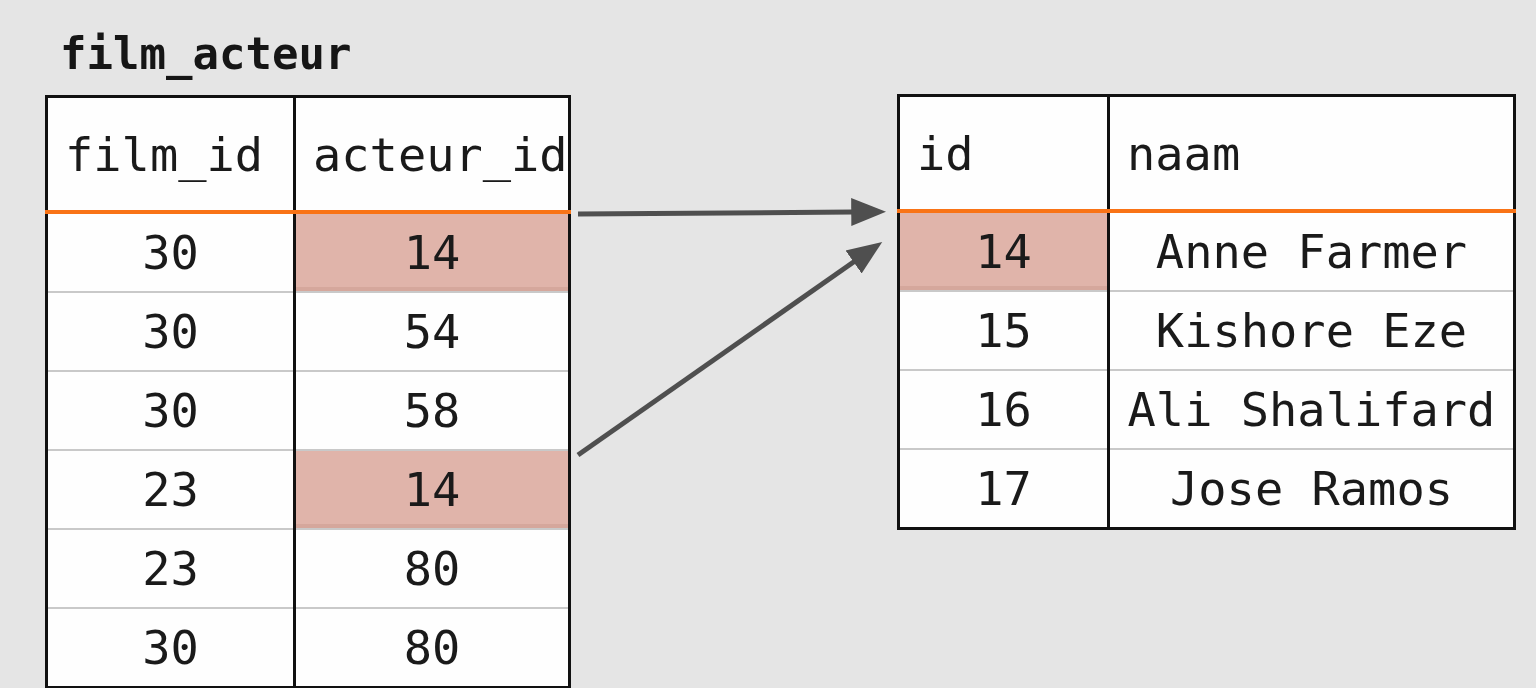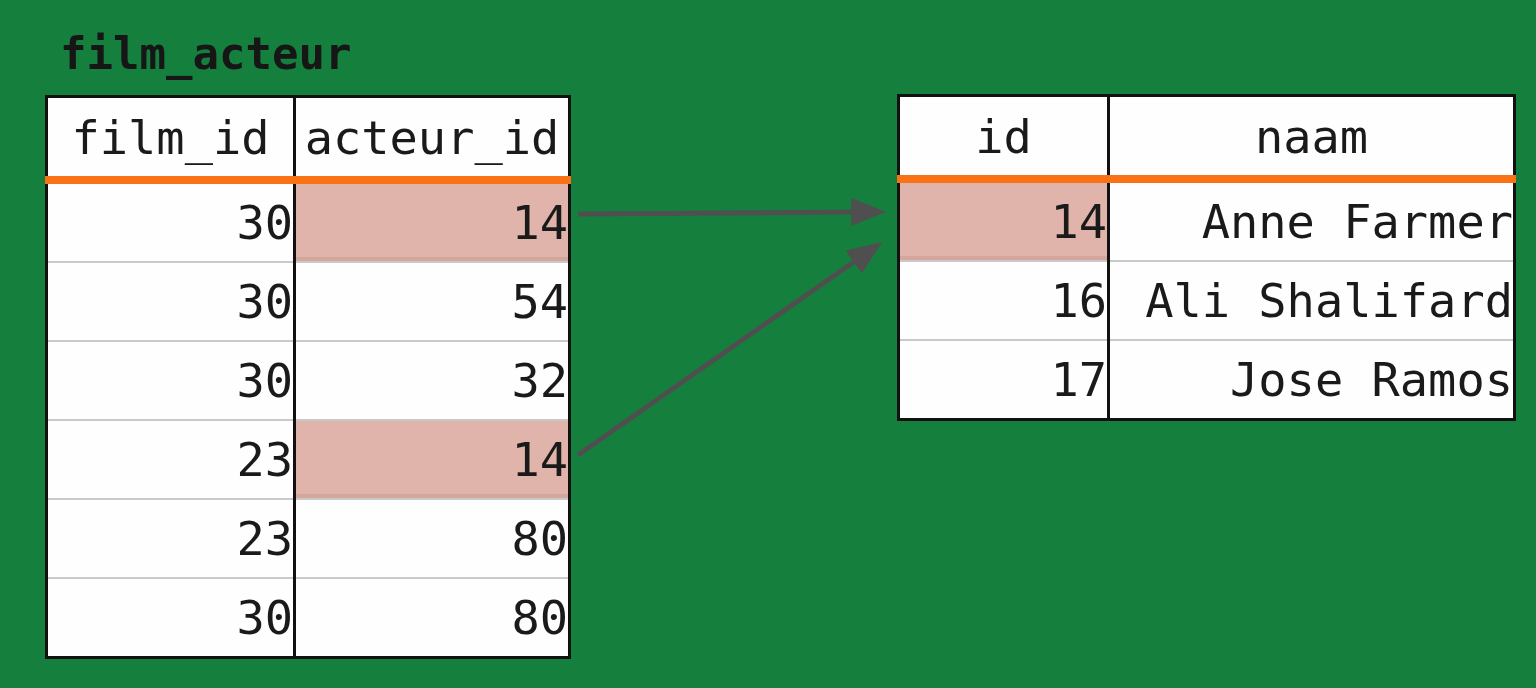--- a/index.html
+++ b/index.html
@@ -5,21 +5,21 @@
   html, body {
     margin: 0;
     padding: 0;
     background: #fdfdfd;
     font-family: "DejaVu Sans Mono", "Liberation Mono", monospace;
   }
   .canvas {
     position: relative;
     width: 1536px;
     height: 688px;
-    background: #15803d;
+    background: #e5e5e5;
     overflow: hidden;
   }
   .table-title {
     position: absolute;
     font-weight: bold;
     font-size: 44px;
     line-height: 48px;
     color: #161616;
     letter-spacing: 0px;
     white-space: nowrap;
@@ -38,28 +38,28 @@
   #left-table  { left: 45px;  top: 95px; width: 523px; }
   #right-table { left: 897px; top: 94px; width: 616px; }
 
   table.db-table, table.db-table th, table.db-table td {
     border: 0 solid #111;
   }
   table.db-table { border: 3px solid #111; }
   table.db-table th {
     height: 78px;
     font-weight: normal;
-    text-align: center;
+    text-align: left;
     vertical-align: middle;
-    padding: 0;
-    border-bottom: 8px solid #f97316;
+    padding: 17px;
+    border-bottom: 4px solid #f97316;
   }
   table.db-table td {
     height: 77px;
-    text-align: right;
+    text-align: center;
     vertical-align: middle;
     padding: 0;
     border-top: 2px solid #c9c9c9;
   }
   table.db-table tbody tr:first-child td { border-top: none; }
   table.db-table th.col-div, table.db-table td.col-div {
     border-right: 3px solid #111;
   }
   #left-table  col.c0 { width: 248px; }
   #left-table  col.c1 { width: 275px; }
@@ -106,21 +106,21 @@
       <tr>
         <td class="col-div">30</td>
         <td class="hl">14</td>
       </tr>
       <tr>
         <td class="col-div">30</td>
         <td>54</td>
       </tr>
       <tr>
         <td class="col-div">30</td>
-        <td>32</td>
+        <td>58</td>
       </tr>
       <tr>
         <td class="col-div">23</td>
         <td class="hl">14</td>
       </tr>
       <tr>
         <td class="col-div">23</td>
         <td>80</td>
       </tr>
       <tr>
@@ -141,20 +141,24 @@
         <th class="col-div">id</th>
         <th>naam</th>
       </tr>
     </thead>
     <tbody>
       <tr>
         <td class="col-div hl">14</td>
         <td>Anne Farmer</td>
       </tr>
       <tr>
+        <td class="col-div">15</td>
+        <td>Kishore Eze</td>
+      </tr>
+      <tr>
         <td class="col-div">16</td>
         <td>Ali Shalifard</td>
       </tr>
       <tr>
         <td class="col-div">17</td>
         <td>Jose Ramos</td>
       </tr>
     </tbody>
   </table>
 

